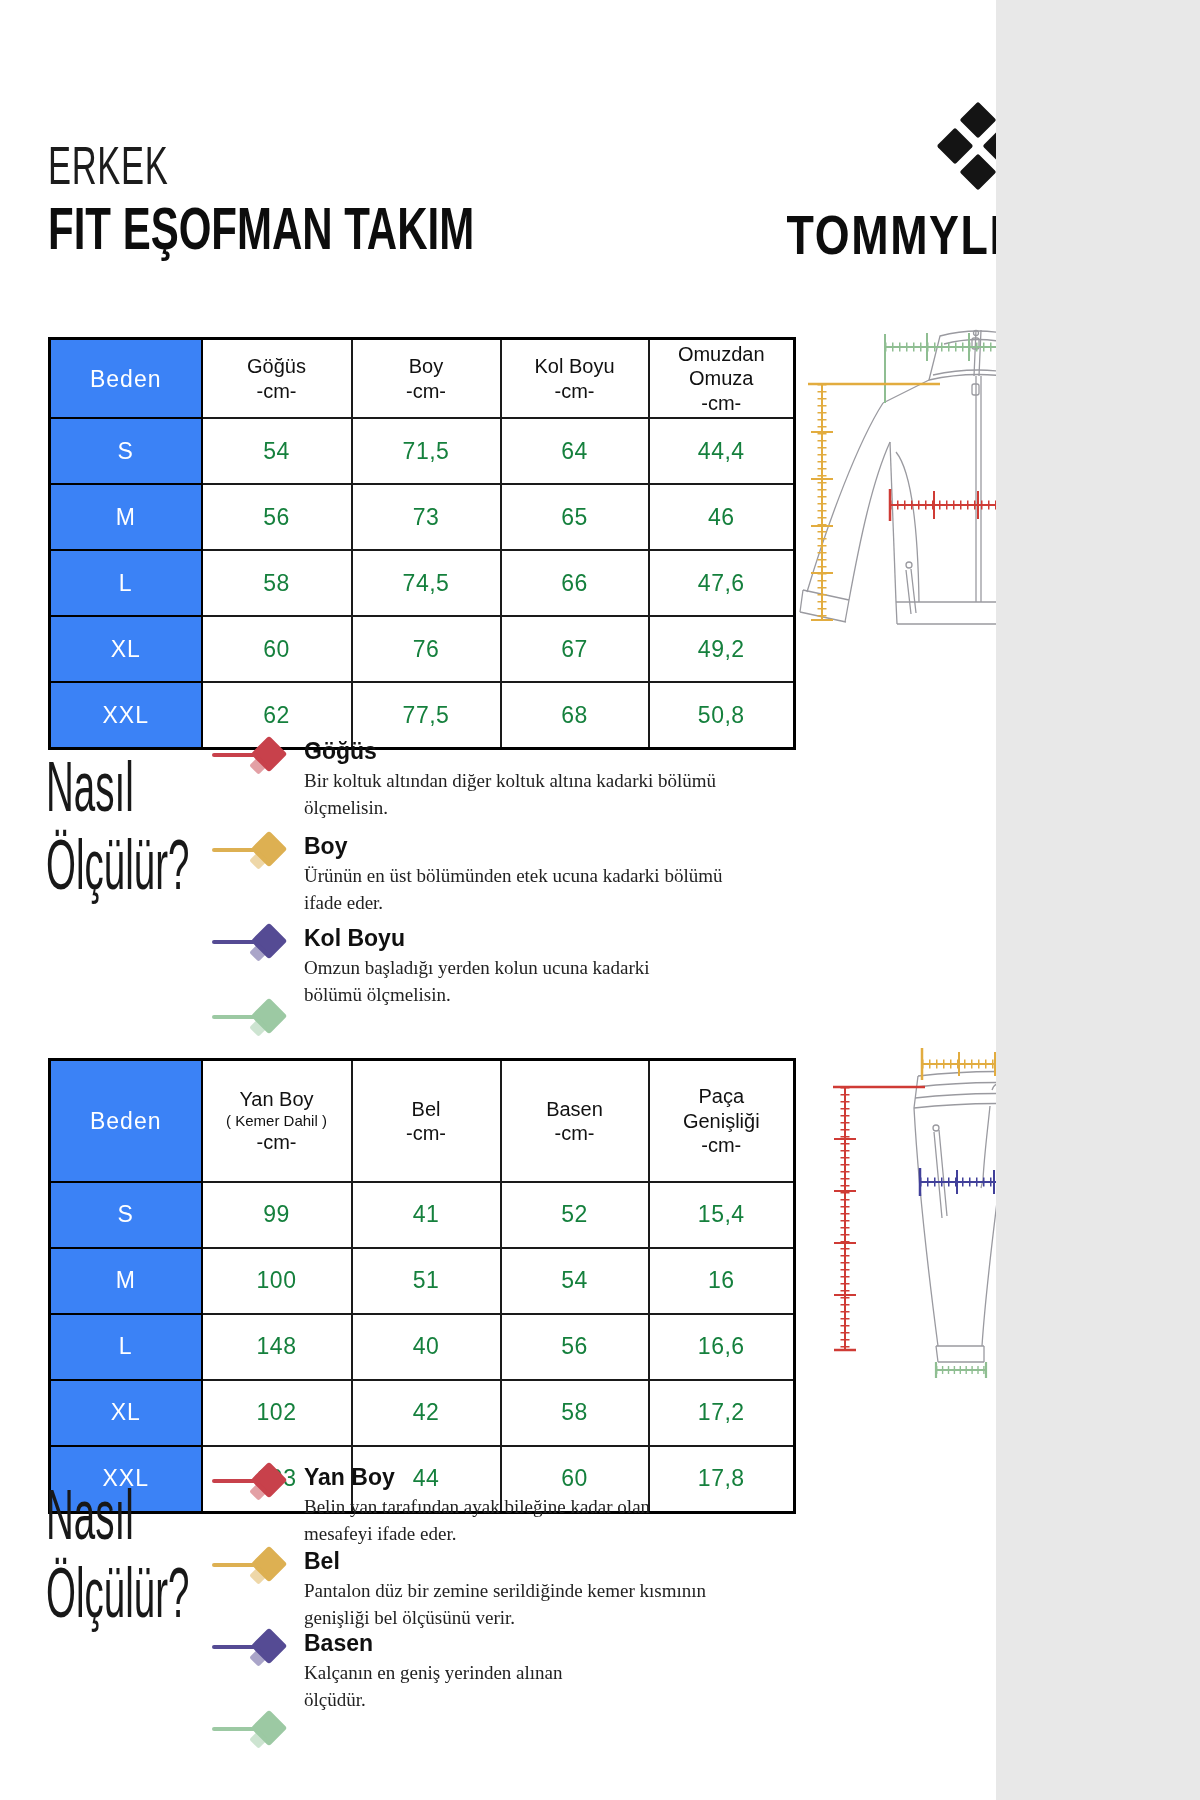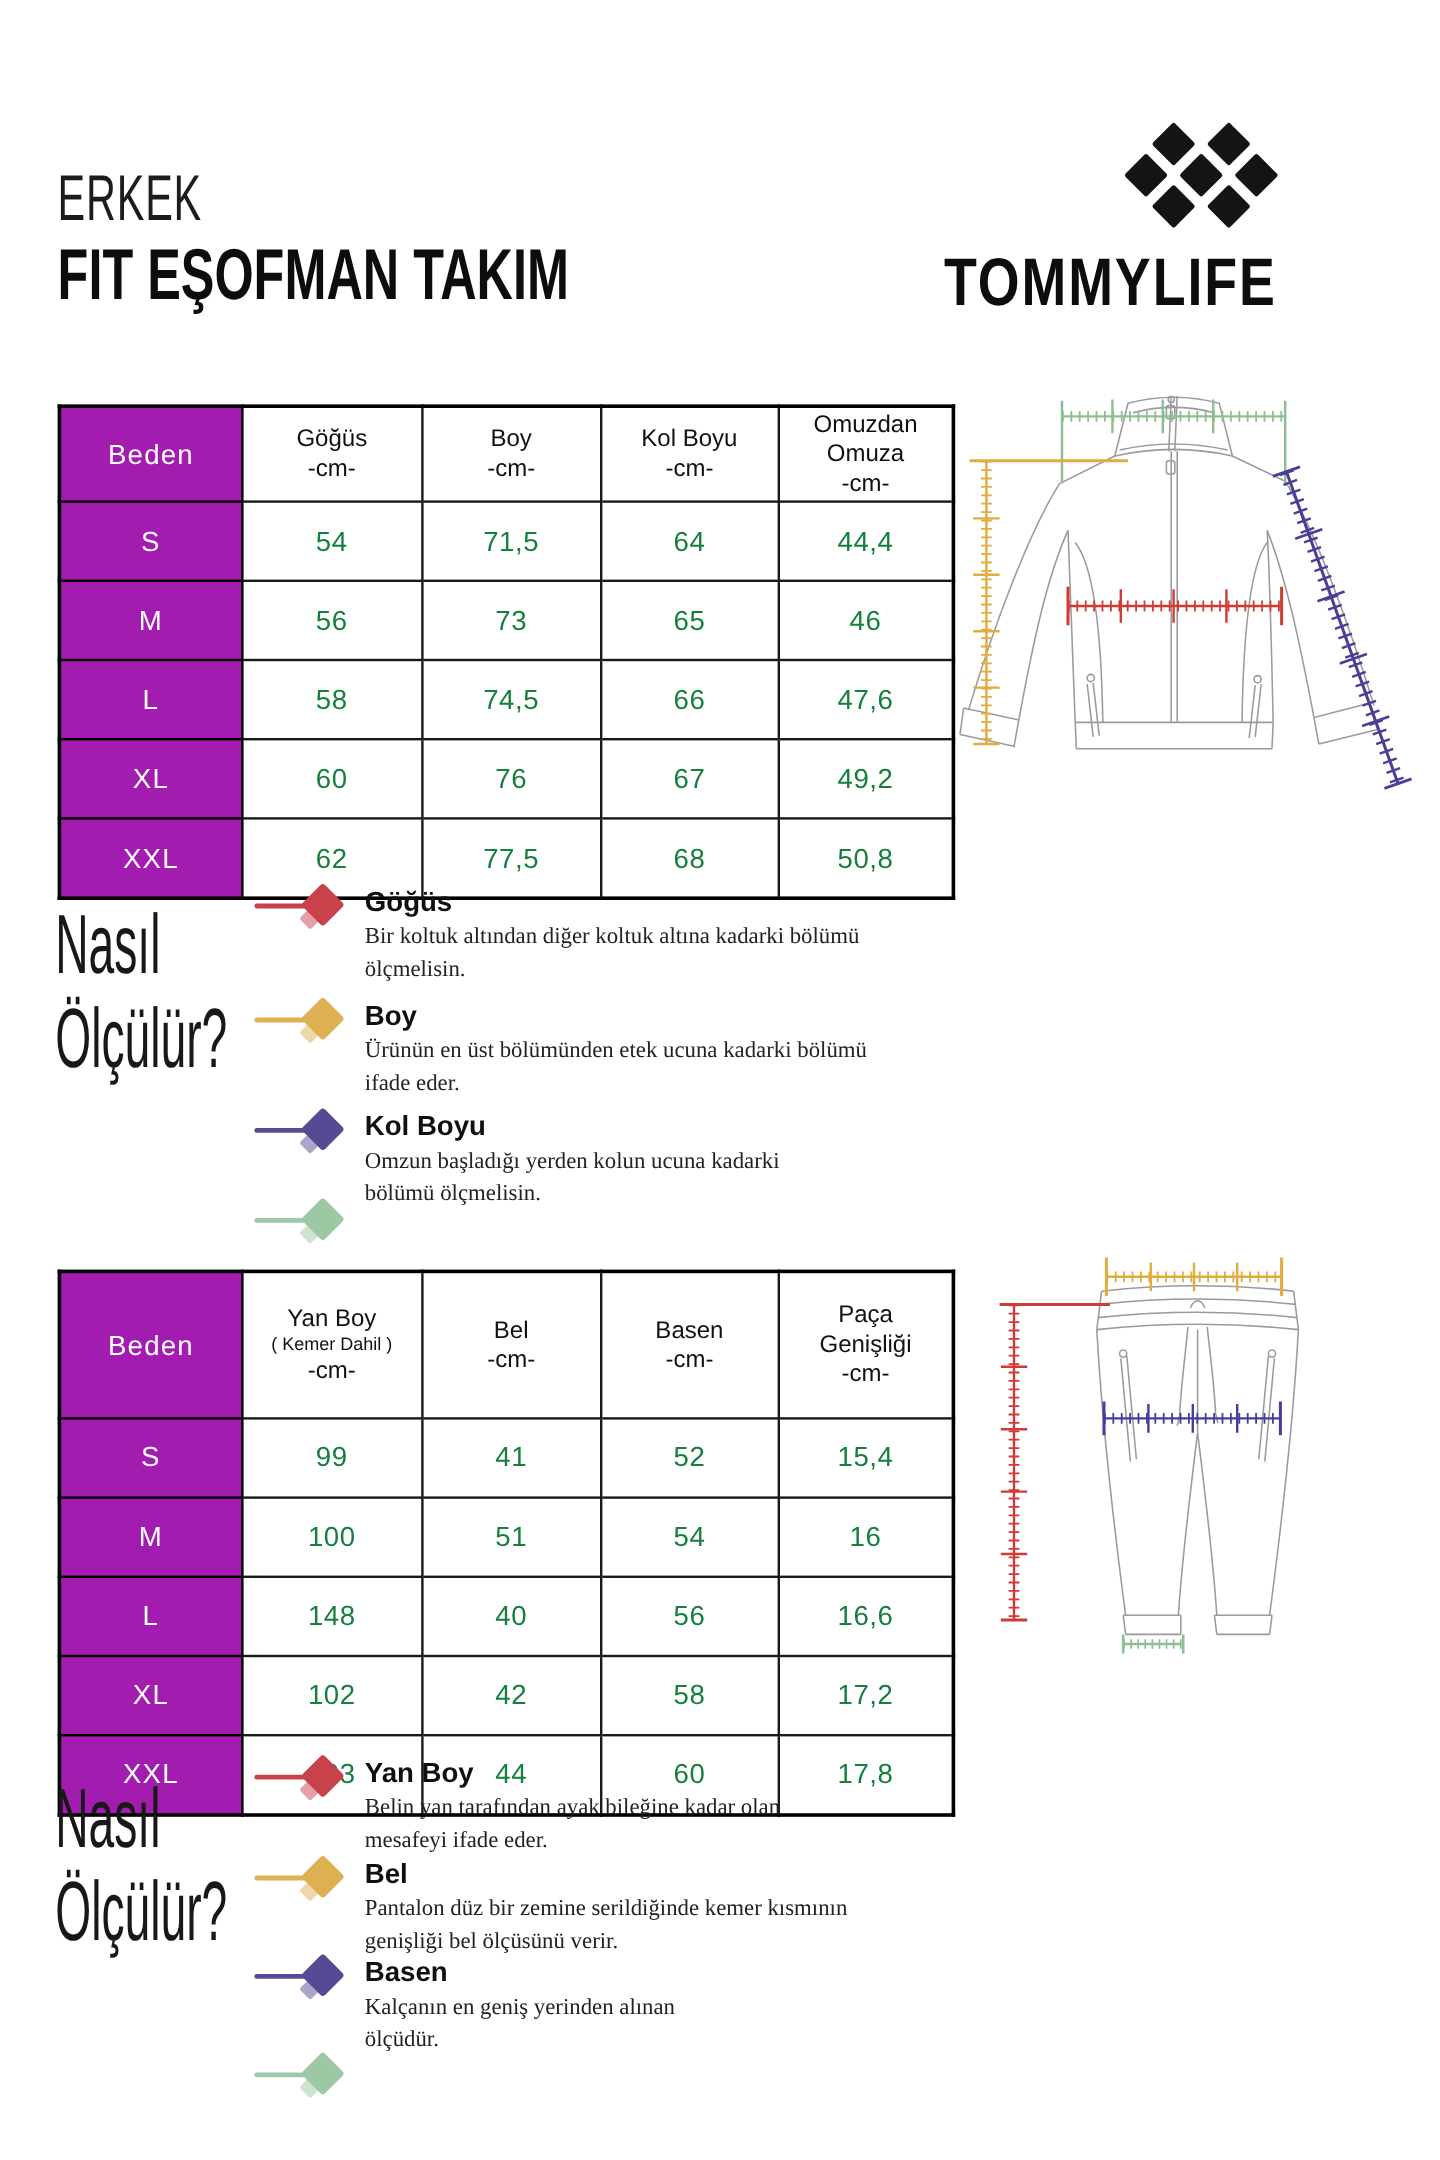--- a/index.html
+++ b/index.html
@@ -1,35 +1,35 @@
 <!DOCTYPE html>
 <html><head>
 <meta charset="utf-8">
 <style>
   html,body{margin:0;padding:0;background:#e8e8e8;}
-  #canvas{position:relative;width:1200px;height:1800px;background:#ffffff;overflow:hidden;
+  #canvas{position:relative;width:996px;height:1800px;background:#ffffff;overflow:hidden;
           font-family:"Liberation Sans","DejaVu Sans",sans-serif;color:#141414;}
 
   
   .title-light{position:absolute;left:48px;top:134px;font-size:54px;font-weight:400;
     letter-spacing:1px;transform:scaleX(.64);transform-origin:left top;color:#1c1c1c;}
   .title-bold{position:absolute;left:48px;top:194px;font-size:60px;font-weight:700;
     letter-spacing:0;transform:scaleX(.7);transform-origin:left top;color:#0d0d0d;}
   .logo-cluster{position:absolute;left:938px;top:98px;width:130px;height:100px;}
   .logo-diamond{position:absolute;width:26px;height:26px;background:#141414;transform:rotate(45deg);border-radius:2px;}
   .brand-word{position:absolute;left:700px;top:202px;width:364px;text-align:right;
     font-size:56px;font-weight:700;letter-spacing:2px;transform:scaleX(.8);transform-origin:right top;color:#0d0d0d;}
 
   
   .size-table{position:absolute;left:48px;border-collapse:collapse;table-layout:fixed;
     border:3px solid #000;}
   .size-table th,.size-table td{border:2.5px solid #1a1a1a;text-align:center;vertical-align:middle;padding:2px;}
   .size-table th{font-size:20px;font-weight:400;line-height:1.22;white-space:pre-line;color:#111;}
   .size-table td{font-size:23px;letter-spacing:.5px;color:#15803d;}
-  .size-table .sizecol{background:#a21caf;color:#fff;border-color:#000;font-size:23px;letter-spacing:1px;}
+  .size-table .sizecol{background:#3b82f6;color:#fff;border-color:#000;font-size:23px;letter-spacing:1px;}
   #table-top{top:337px;}
   #table-top th{height:70px;}
   #table-top td{height:60px;}
   #table-bottom{top:1058px;}
   #table-bottom th{height:66px;}
   #table-bottom td{height:60px;}
   .hline{display:block;}
   .hsub{font-size:15px;}
 
   

